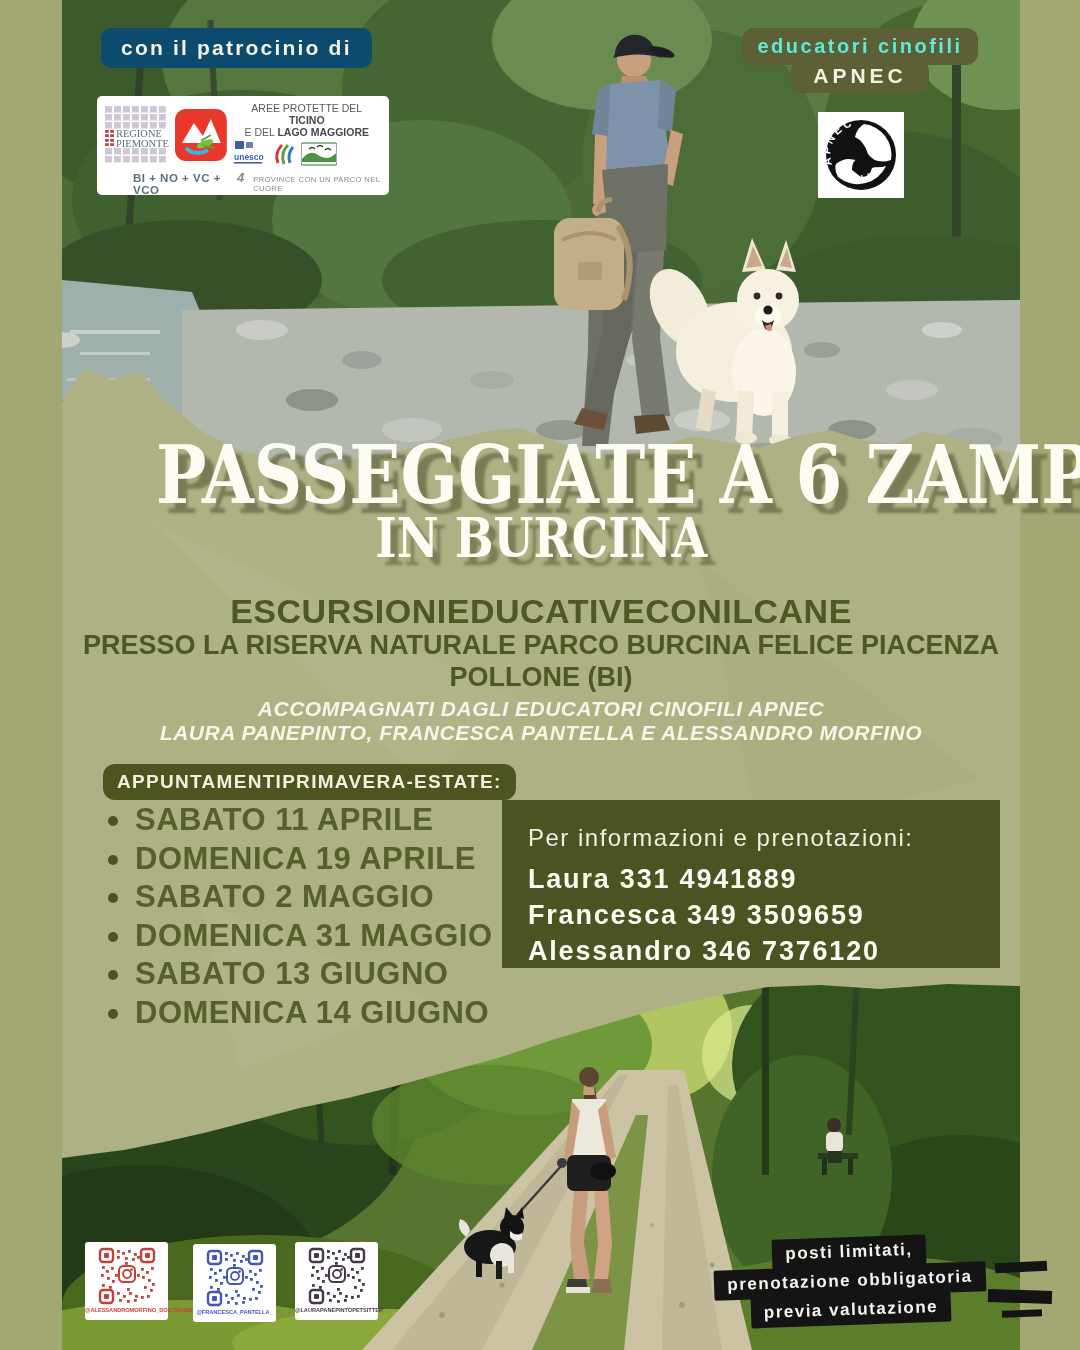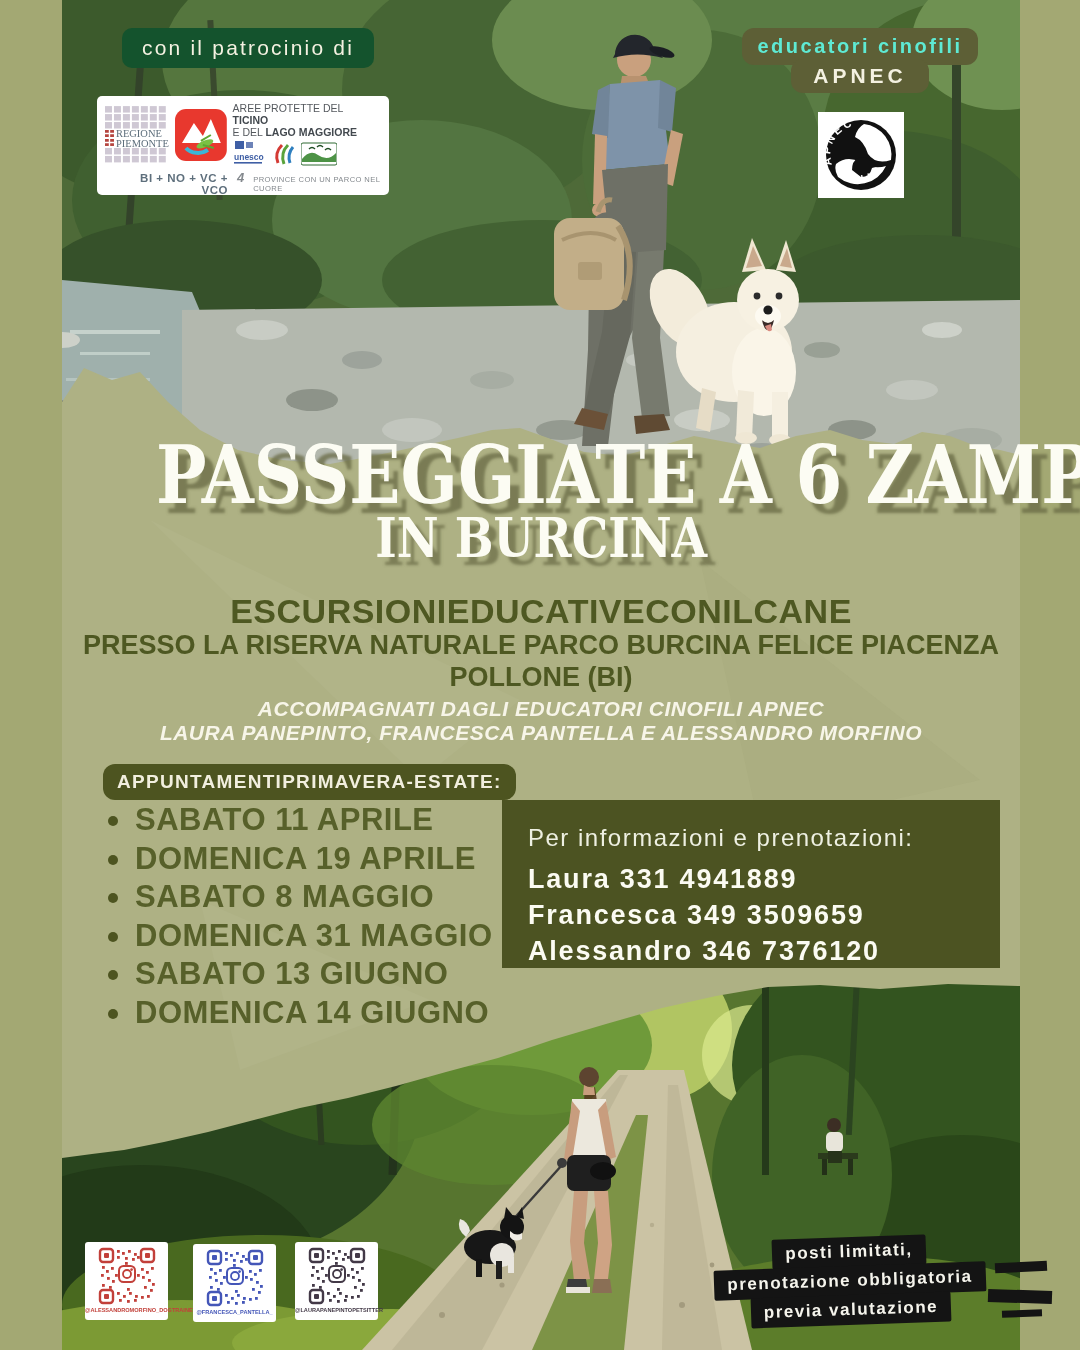--- a/index.html
+++ b/index.html
@@ -6,38 +6,38 @@
   .poster{position:relative;width:1080px;height:1350px;background:#a3a873;overflow:hidden;
           font-family:"Liberation Sans",sans-serif;}
   .abs{position:absolute;display:block;}
 
   
   #photo-top{left:62px;top:0;z-index:1;}
   #photo-bottom{left:62px;top:975px;z-index:1;}
   #paper{left:0;top:0;z-index:2;pointer-events:none;}
 
   
-  .badge{background:#14532d;color:#f4f1e1;font-weight:normal;border-radius:10px;
-         letter-spacing:2.2px;display:inline-block;z-index:3;margin-left:21px;}
+  .badge{background:#0c4a6e;color:#f4f1e1;font-weight:bold;border-radius:10px;
+         letter-spacing:2.2px;display:inline-block;z-index:3;}
   #badge-patrocinio{left:101px;top:28px;font-size:21px;padding:8px 20px;}
   #badge-educatori{left:726px;top:28px;width:268px;text-align:center;z-index:3;position:absolute;}
   #badge-educatori .l1{display:inline-block;background:#5d5f36;color:#5eead4;font-weight:bold;
       font-size:20px;letter-spacing:2.5px;border-radius:12px;padding:7px 15px;}
   #badge-educatori .l2{display:inline-block;background:#5d5f36;color:#f4f1e1;font-weight:bold;
       font-size:21px;letter-spacing:4px;border-radius:12px;padding:5px 22px;margin-top:-6px;}
 
   
   #logo-box{left:97px;top:96px;width:292px;height:99px;background:#fff;border-radius:5px;
             z-index:3;padding:6px 8px 4px 8px;box-sizing:border-box;}
   #logo-box .row1{display:flex;align-items:center;gap:5px;}
-  #logo-box .aree{font-size:10.5px;font-weight:bold;color:#43494f;line-height:12px;letter-spacing:0;}
+  #logo-box .aree{font-size:10.5px;font-weight:bold;color:#43494f;line-height:12px;letter-spacing:0;text-align:center;}
   #logo-box .aree .norm{font-weight:normal;color:#55595e;}
   #logo-box .minilogos{display:flex;gap:5px;margin-top:3px;align-items:center;}
   #logo-box .row2{display:flex;align-items:baseline;gap:9px;margin-top:3px;padding-left:28px;}
-  #logo-box .prov{font-size:11.5px;font-weight:bold;color:#5e6f7c;letter-spacing:.5px;text-align:right;}
+  #logo-box .prov{font-size:11.5px;font-weight:bold;color:#5e6f7c;letter-spacing:.5px;}
   #logo-box .pbig{font-size:13px;font-weight:bold;font-style:italic;color:#84898e;}
   #logo-box .ptag{font-size:7.6px;color:#84898e;letter-spacing:.4px;}
 
   #apnec-box{left:818px;top:112px;width:86px;height:86px;background:#fff;z-index:3;}
 
   
   .center-line{left:62px;width:958px;text-align:center;z-index:3;position:absolute;}
   #title-main{top:428px;font-family:"DejaVu Serif",serif;font-weight:bold;font-size:80px;
       color:#fcfcf3;white-space:nowrap;text-shadow:11px 10px 3px rgba(104,106,68,.75);}
   #title-main .sq{display:inline-block;transform:scaleX(.84);transform-origin:center;}
@@ -451,21 +451,21 @@
   <div id="intro-1" class="center-line">ESCURSIONIEDUCATIVECONILCANE</div>
   <div id="intro-3" class="center-line">POLLONE (BI)</div>
   <div id="intro-2" class="center-line">PRESSO LA RISERVA NATURALE PARCO BURCINA FELICE PIACENZA</div>
   <div id="intro-4" class="center-line">ACCOMPAGNATI DAGLI EDUCATORI CINOFILI APNEC</div>
   <div id="intro-5" class="center-line">LAURA PANEPINTO, FRANCESCA PANTELLA E ALESSANDRO MORFINO</div>
 
   <div id="badge-appuntamenti" class="abs">APPUNTAMENTIPRIMAVERA-ESTATE:</div>
   <ul id="date-list" class="abs">
     <li>SABATO 11 APRILE</li>
     <li>DOMENICA 19 APRILE</li>
-    <li>SABATO 8 MAGGIO</li>
+    <li>SABATO 2 MAGGIO</li>
     <li>DOMENICA 31 MAGGIO</li>
     <li>SABATO 13 GIUGNO</li>
     <li>DOMENICA 14 GIUGNO</li>
   </ul>
 
   <div id="info-box" class="abs">
     <div id="info-heading">Per informazioni e prenotazioni:</div>
     <div class="contact-row">Laura 331 4941889</div>
     <div class="contact-row">Francesca 349 3509659</div>
     <div class="contact-row">Alessandro 346 7376120</div>

